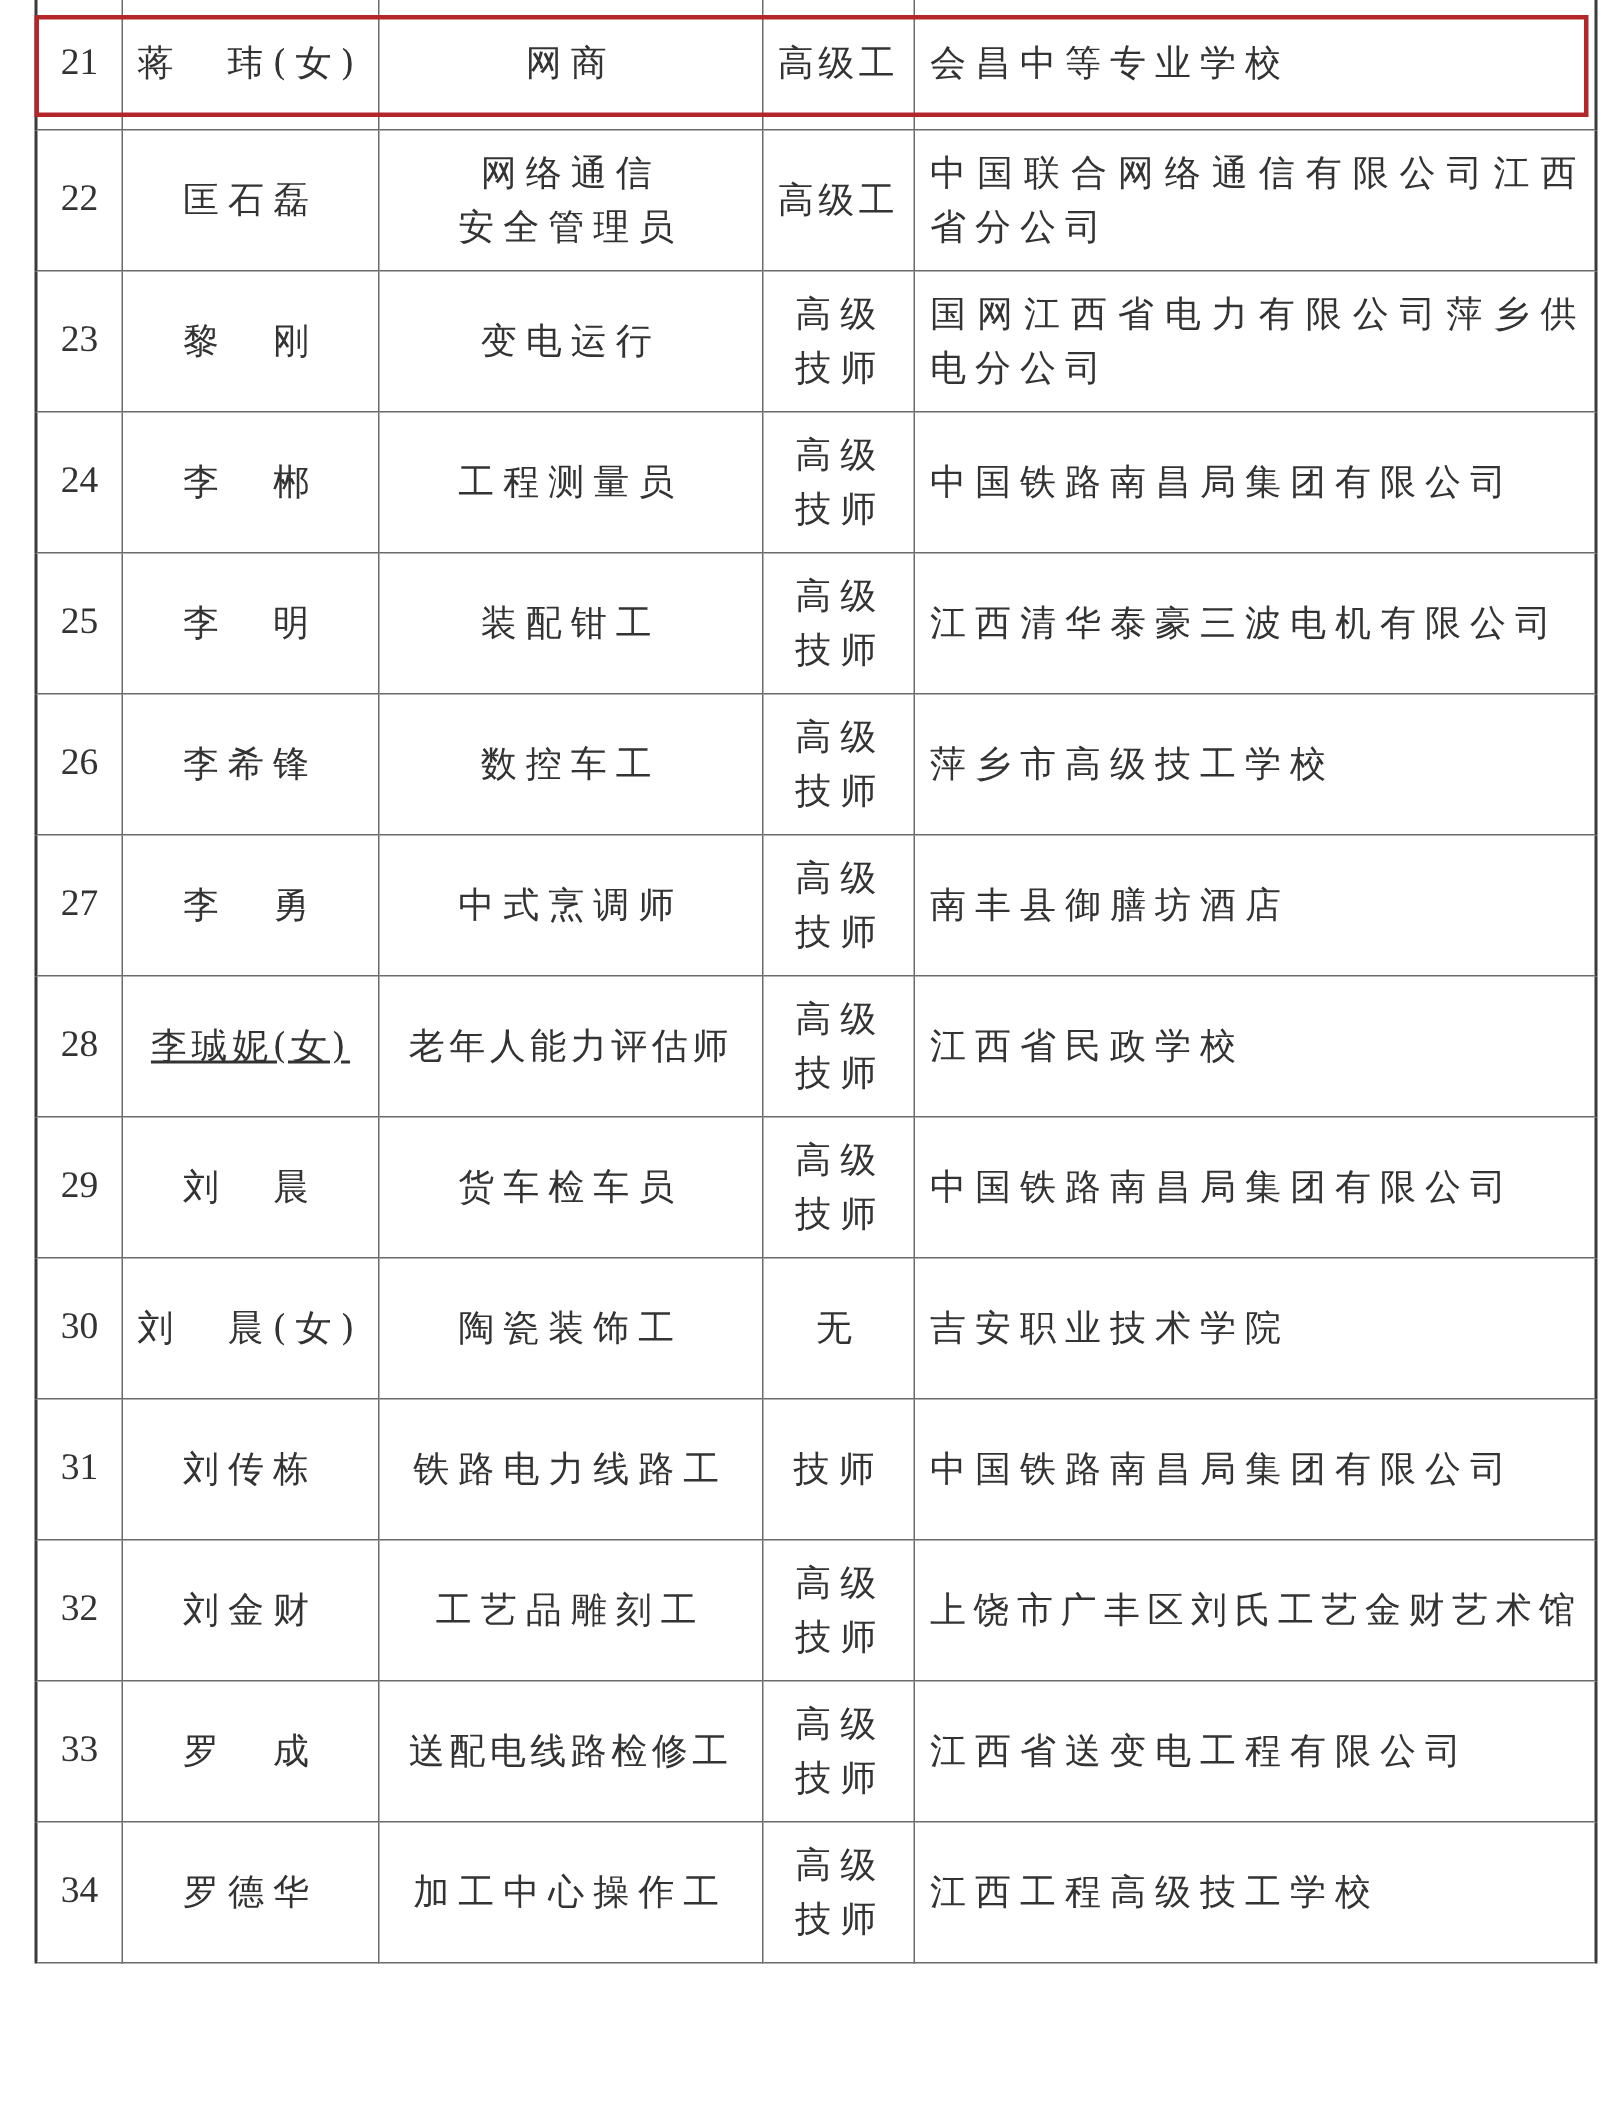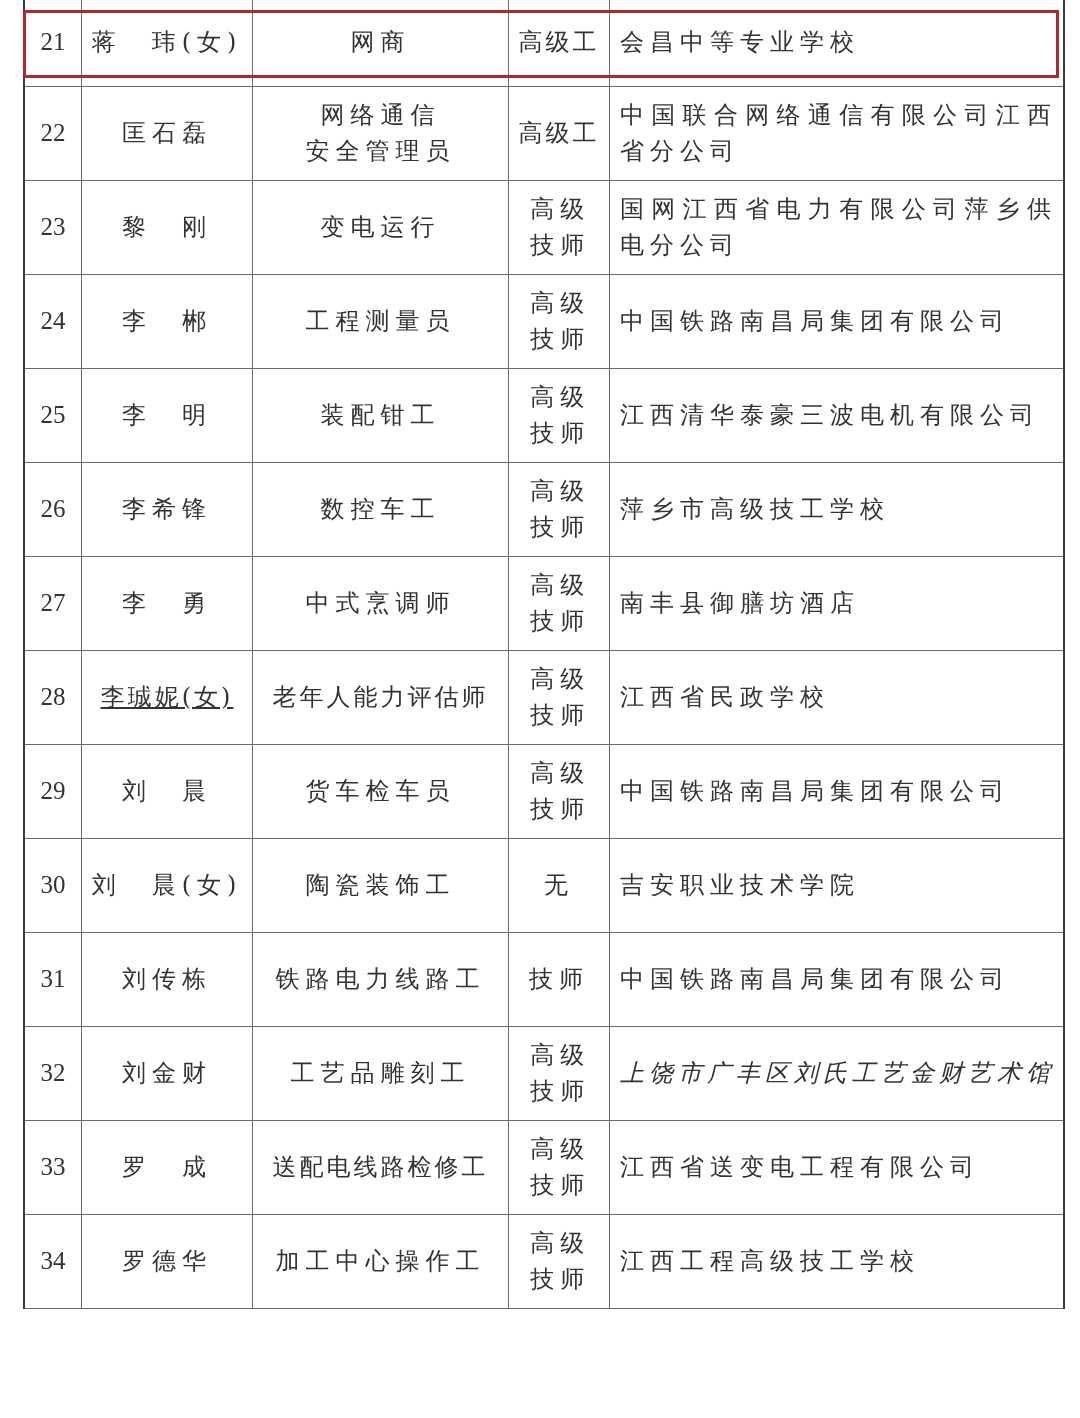--- a/index.html
+++ b/index.html
@@ -171,21 +171,21 @@
         <td class="c-trade">铁路电力线路工</td>
         <td class="c-level">技师</td>
         <td class="c-unit outer-right">中国铁路南昌局集团有限公司</td>
       </tr>
 
       <tr>
         <td class="c-no outer-left">32</td>
         <td class="c-name">刘金财</td>
         <td class="c-trade">工艺品雕刻工</td>
         <td class="c-level"><span class="level-2line">高级技师</span></td>
-        <td class="c-unit outer-right" style="letter-spacing:5px;font-style:italic;">上饶市广丰区刘氏工艺金财艺术馆</td>
+        <td class="c-unit outer-right" style="letter-spacing:5px;">上饶市广丰区刘氏工艺金财艺术馆</td>
       </tr>
 
       <tr>
         <td class="c-no outer-left">33</td>
         <td class="c-name">罗　成</td>
         <td class="c-trade" style="letter-spacing:3px;">送配电线路检修工</td>
         <td class="c-level"><span class="level-2line">高级技师</span></td>
         <td class="c-unit outer-right">江西省送变电工程有限公司</td>
       </tr>
 

